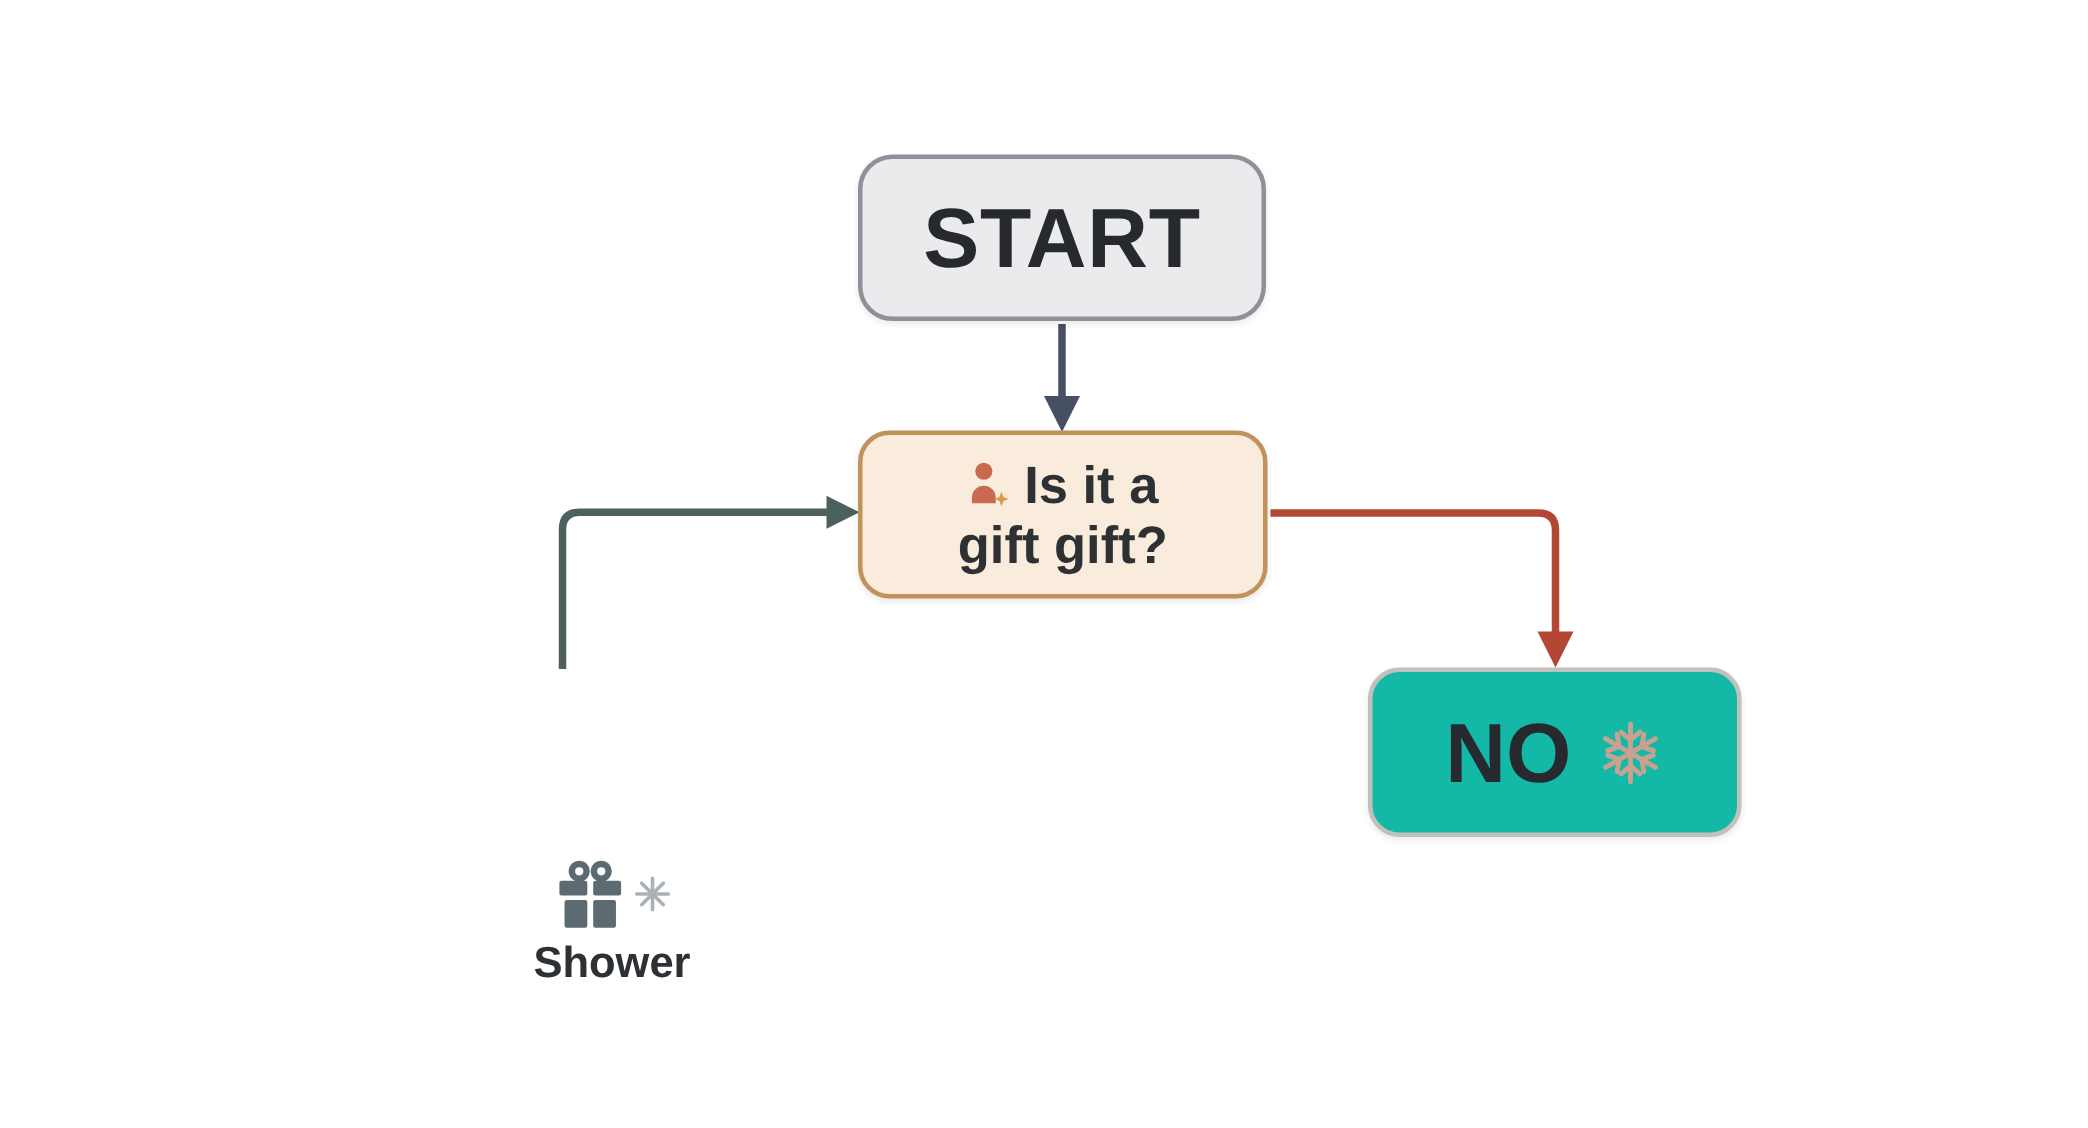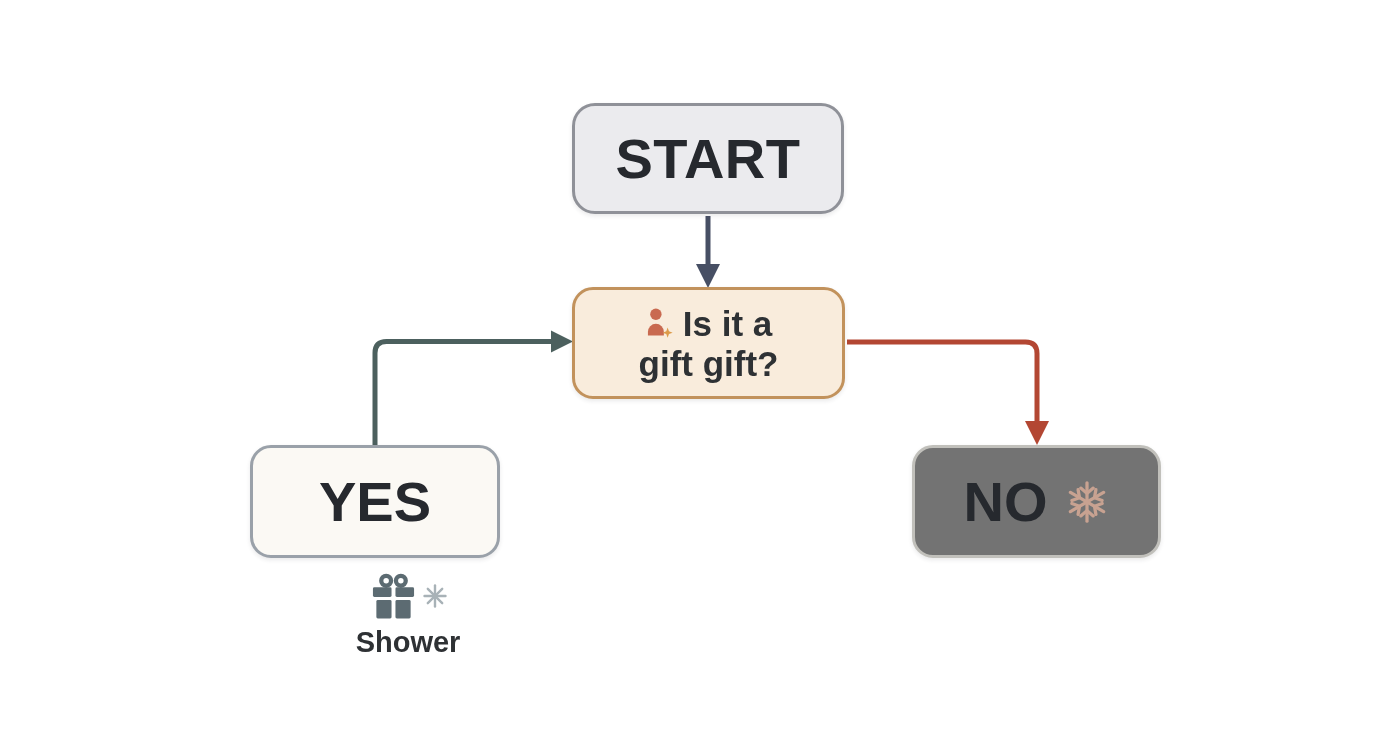--- a/index.html
+++ b/index.html
@@ -50,21 +50,21 @@
     display: flex; align-items: center; justify-content: center; gap: 7px;
     font-size: 35px; font-weight: bold; color: #2e3134; line-height: 39px;
   }
   .node-yes {
     left: 250px; top: 445px; width: 250px; height: 113px;
     background: #fbf9f4;
     border: 3.5px solid #9aa1a9;
   }
   .node-no {
     left: 912px; top: 445px; width: 249px; height: 113px;
-    background: #737373;
+    background: #14b8a6;
     border: 3px solid #c1c0bb;
     gap: 16px;
   }
   .node-yes .big-label, .node-no .big-label {
     font-size: 56px; font-weight: bold; color: #26292e;
   }
   .outcome {
     position: absolute;
     left: 333px; top: 572px; width: 150px;
     display: flex; flex-direction: column; align-items: center;
@@ -108,23 +108,20 @@
         </g>
         <path d="M27 23.5 l1.6 4.4 4.4 1.6 -4.4 1.6 -1.6 4.4 -1.6 -4.4 -4.4 -1.6 4.4 -1.6 z" fill="#dd9b4a"></path>
       </svg>
       <span>Is it a</span>
     </div>
     <div class="q-line">
       <span>gift gift?</span>
     </div>
   </div>
 
-  <div class="node node-yes">
-    <span class="big-label">YES</span>
-  </div>
 
   <div class="node node-no">
     <span class="big-label">NO</span>
     <svg class="icon" width="46" height="46" viewBox="0 0 48 48">
       <g fill="none" stroke-width="3.4" stroke-linecap="round" stroke="#c8a291">
         <g>
           <line x1="24" y1="4" x2="24" y2="44"></line>
           <path d="M17.5 9.5 L24 15 L30.5 9.5"></path>
           <path d="M17.5 38.5 L24 33 L30.5 38.5"></path>
         </g>

